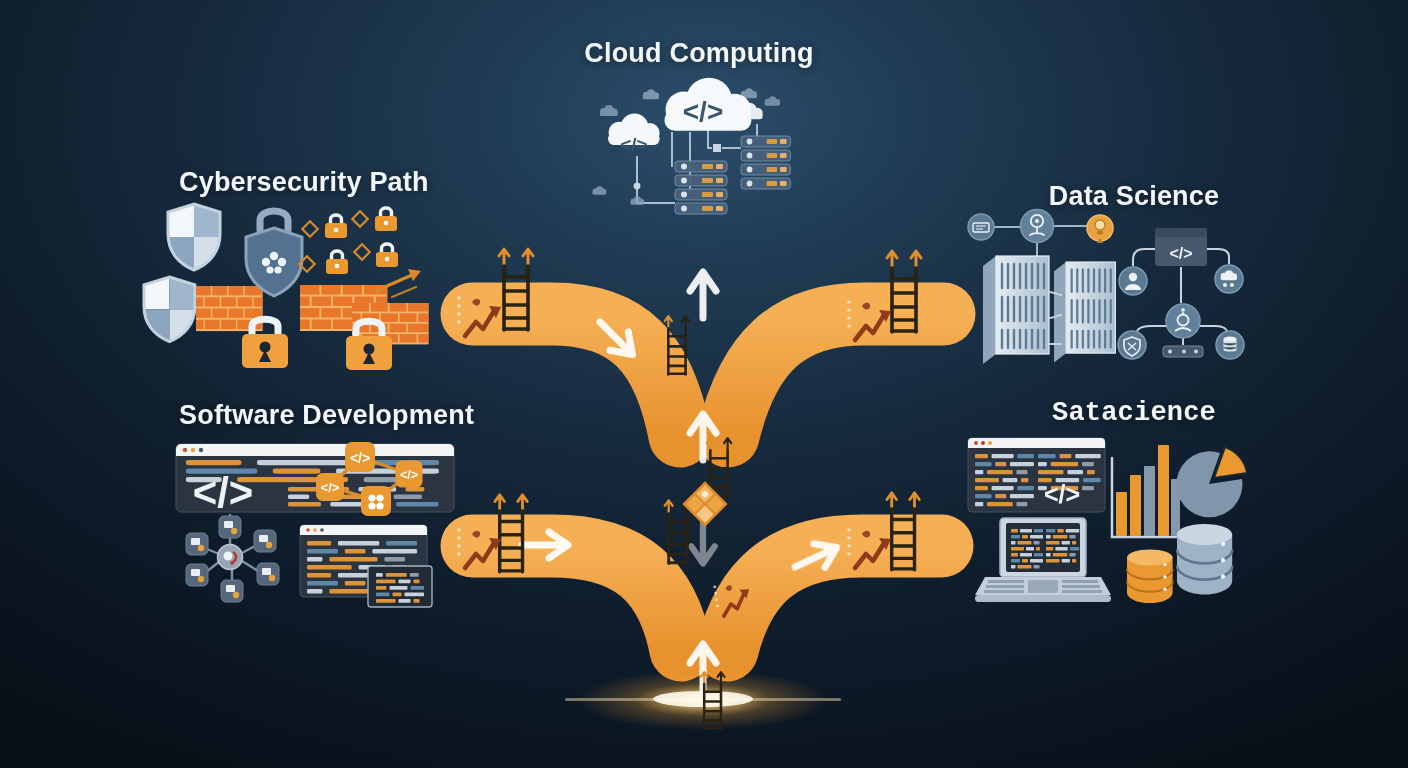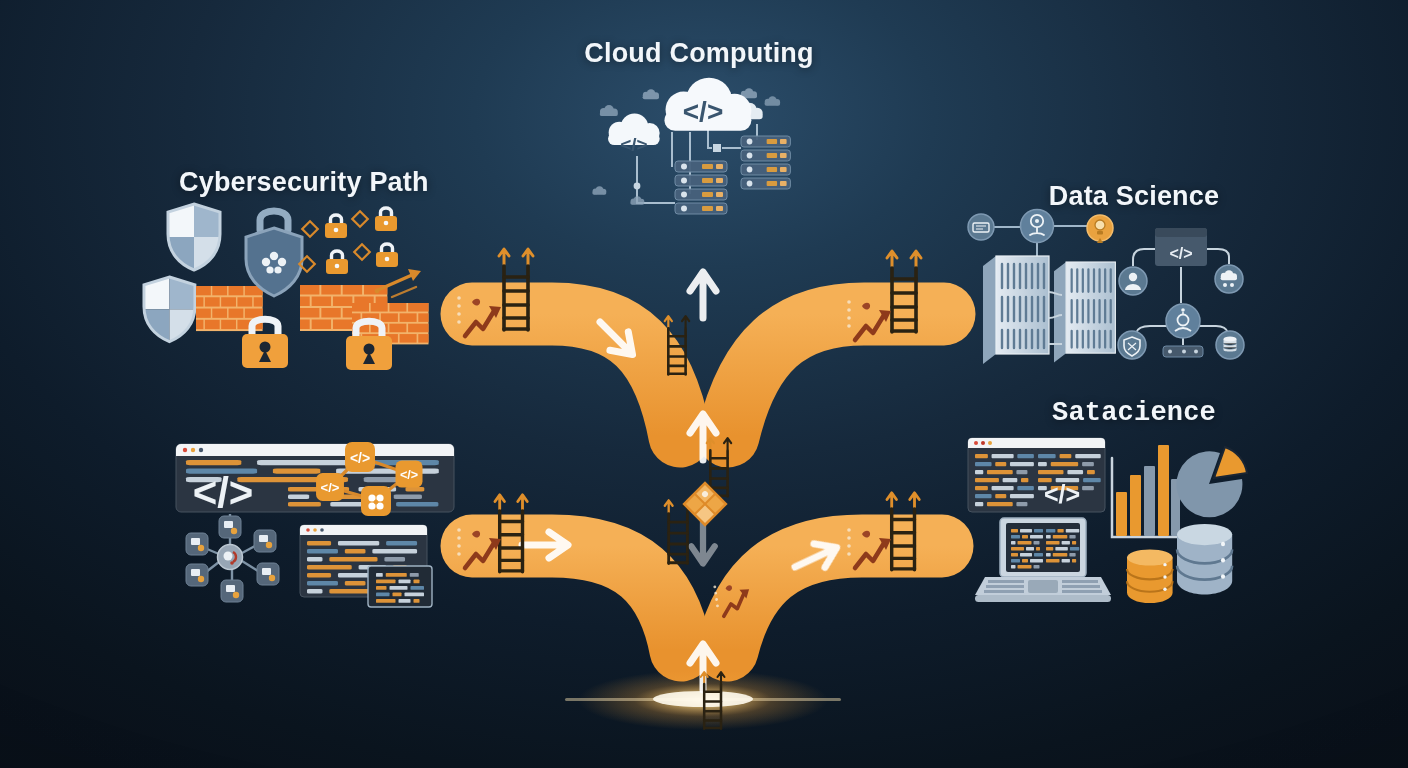--- a/index.html
+++ b/index.html
@@ -570,15 +570,16 @@
   </g>
 
   <use href="#dbDef" style="--body:#E9992F;--top:#F4B962;--sep:#B9741A" transform="translate(1127,548) scale(0.95)"></use>
   <use href="#dbDef" style="--body:#9FB3C7;--top:#C9D7E2;--sep:#5F7890" transform="translate(1177,522) scale(1.15,1.25)"></use>
 </g>
 </svg>
 
 <div class="label center" id="t-cloud">Cloud Computing</div>
 <div class="label" id="t-cyber">Cybersecurity Path</div>
 <div class="label center" id="t-ds">Data Science</div>
+<div class="label" id="t-sd">Software Development</div>
 <div class="label center" id="t-sat">Satacience</div>
 
 </div>
 
 </body></html>

